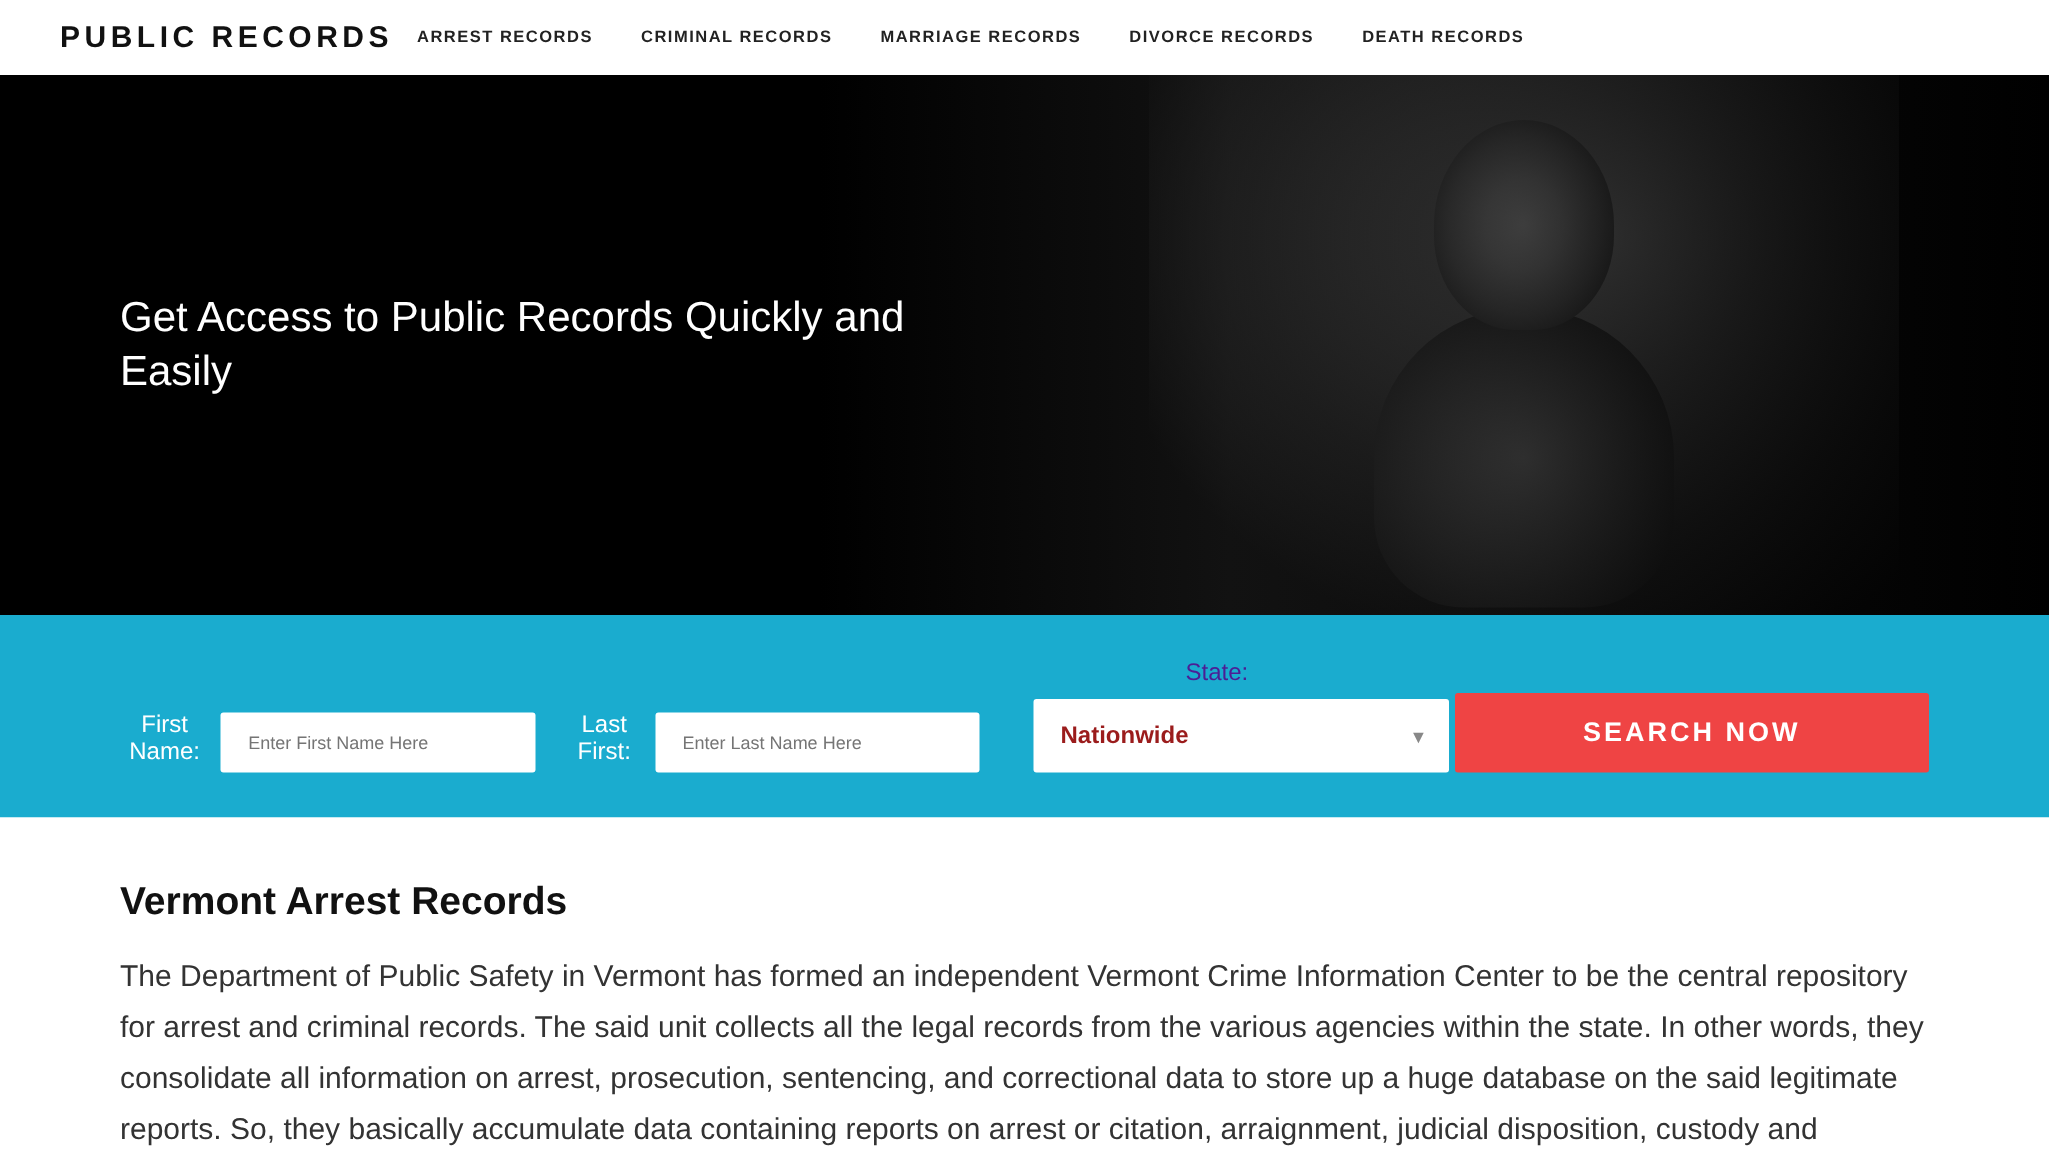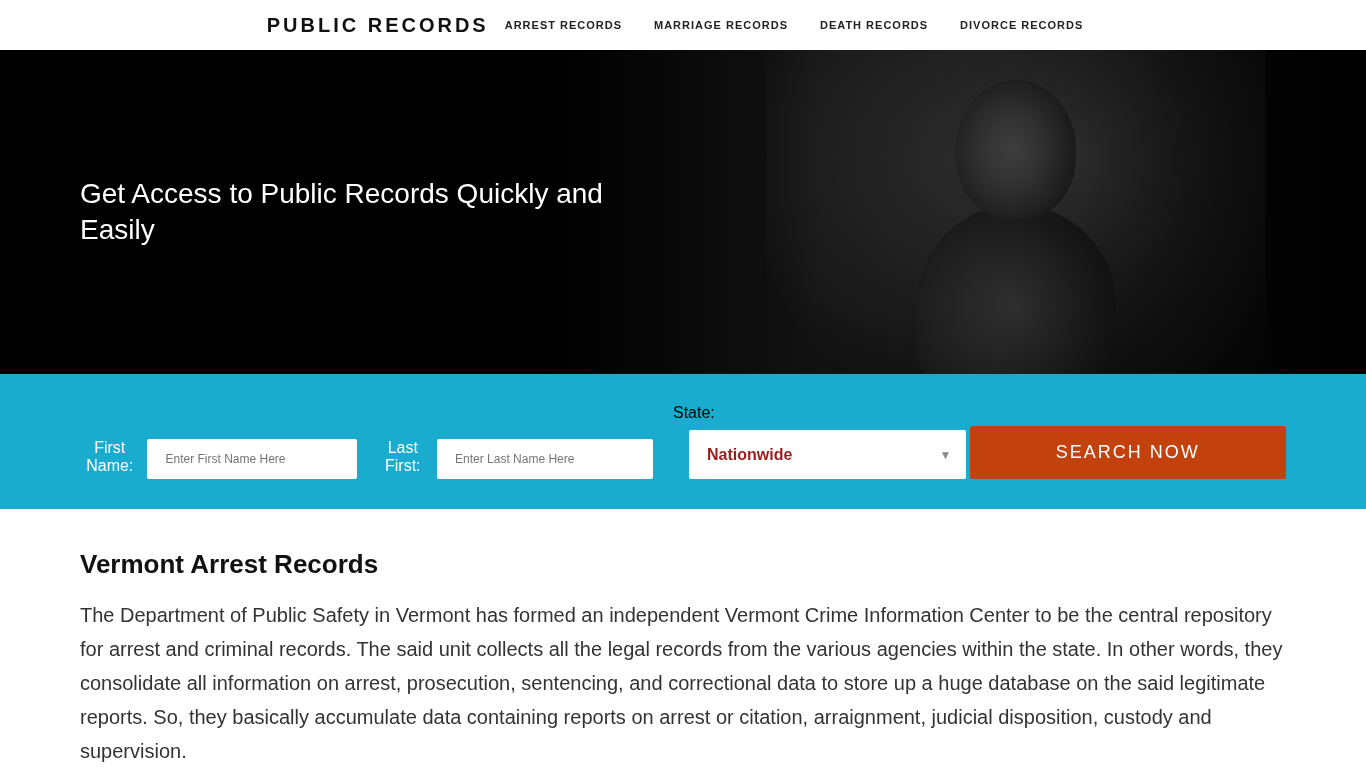--- a/index.html
+++ b/index.html
@@ -13,21 +13,21 @@
       width: 1366px;
       min-height: 768px;
       overflow-x: hidden;
       background: #fff;
     }
 
     
     .header {
       display: flex;
       align-items: center;
-      justify-content: center;
+      justify-content: flex-start;
       padding: 0 40px;
       height: 50px;
       background: #fff;
       position: relative;
       z-index: 10;
     }
 
     .logo {
       font-size: 20px;
       font-weight: 700;
@@ -54,21 +54,21 @@
     }
 
     .nav-item.active {
       color: #00aacc;
     }
 
     
     .hero {
       position: relative;
       width: 100%;
-      height: 324px;
+      height: 360px;
       background: #000;
       overflow: hidden;
     }
 
     .hero-image-overlay {
       position: absolute;
       top: 0;
       left: 0;
       right: 0;
       bottom: 0;
@@ -170,23 +170,24 @@
     }
 
     .state-field {
       display: flex;
       flex-direction: column;
       gap: 8px;
       flex: 1;
     }
 
     .state-field label {
-      color: #000000;
+      color: #4c1d95;
       font-size: 16px;
       font-weight: 500;
+      text-align: center;
     }
 
     .state-select-wrapper {
       position: relative;
       width: 100%;
       margin-left: 16px;
     }
 
     .state-select-wrapper select {
       width: 100%;
@@ -210,24 +211,24 @@
       top: 50%;
       transform: translateY(-50%);
       color: #888;
       font-size: 12px;
       pointer-events: none;
     }
 
     .search-button {
       flex: 1;
       padding: 16px 20px;
-      background: #c2410c;
+      background: #ef4444;
       color: #fff;
       font-size: 18px;
-      font-weight: 400;
+      font-weight: 700;
       letter-spacing: 2px;
       text-transform: uppercase;
       border: none;
       border-radius: 2px;
       cursor: pointer;
       white-space: nowrap;
       align-self: flex-end;
     }
 
     
@@ -251,23 +252,24 @@
       margin-bottom: 32px;
     }
   </style>
 </head>
 <body>
 
 <header class="header">
   <div class="logo">PUBLIC RECORDS</div>
   <nav class="nav">
     <span class="nav-item">ARREST RECORDS</span>
+    <span class="nav-item">CRIMINAL RECORDS</span>
     <span class="nav-item">MARRIAGE RECORDS</span>
+    <span class="nav-item">DIVORCE RECORDS</span>
     <span class="nav-item">DEATH RECORDS</span>
-    <span class="nav-item">DIVORCE RECORDS</span>
   </nav>
 </header>
 
 <section class="hero">
   <div class="hero-person"></div>
   <div class="hero-image-overlay"></div>
   <div class="hero-content">
     <h2 class="hero-title">Get Access to Public Records Quickly and Easily</h2>
   </div>
 </section>

